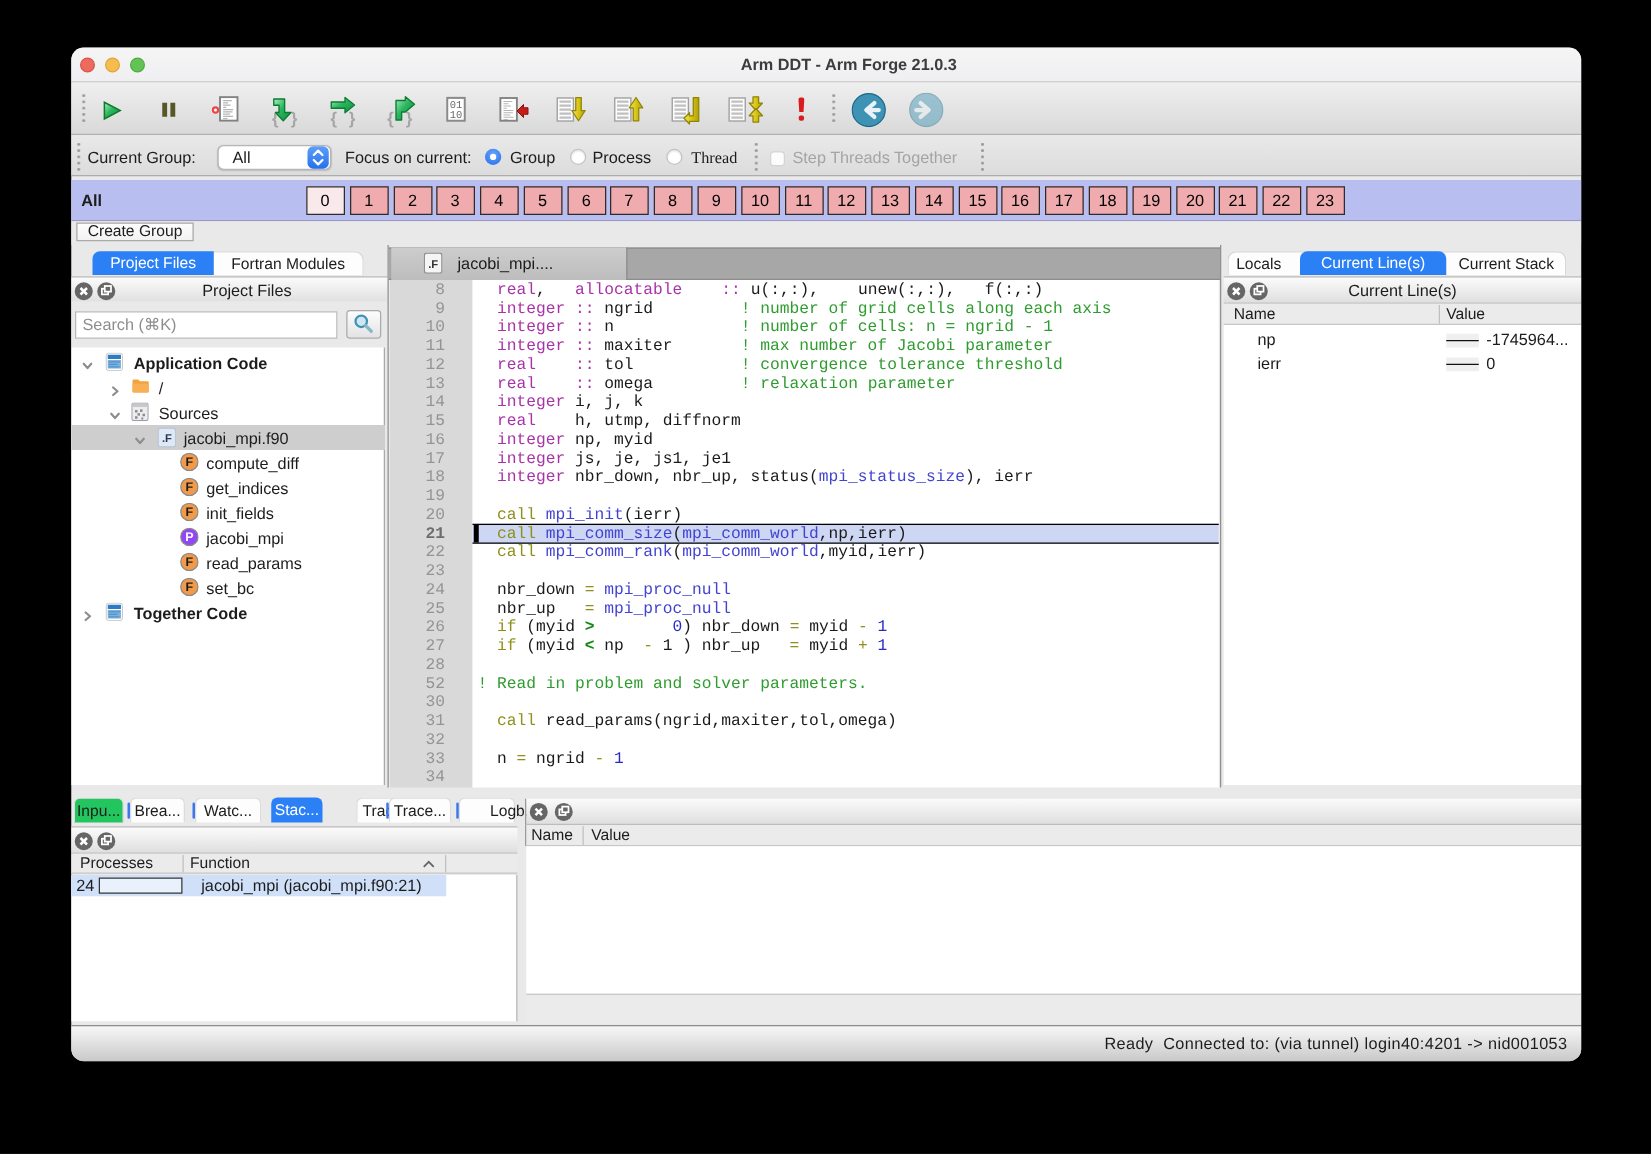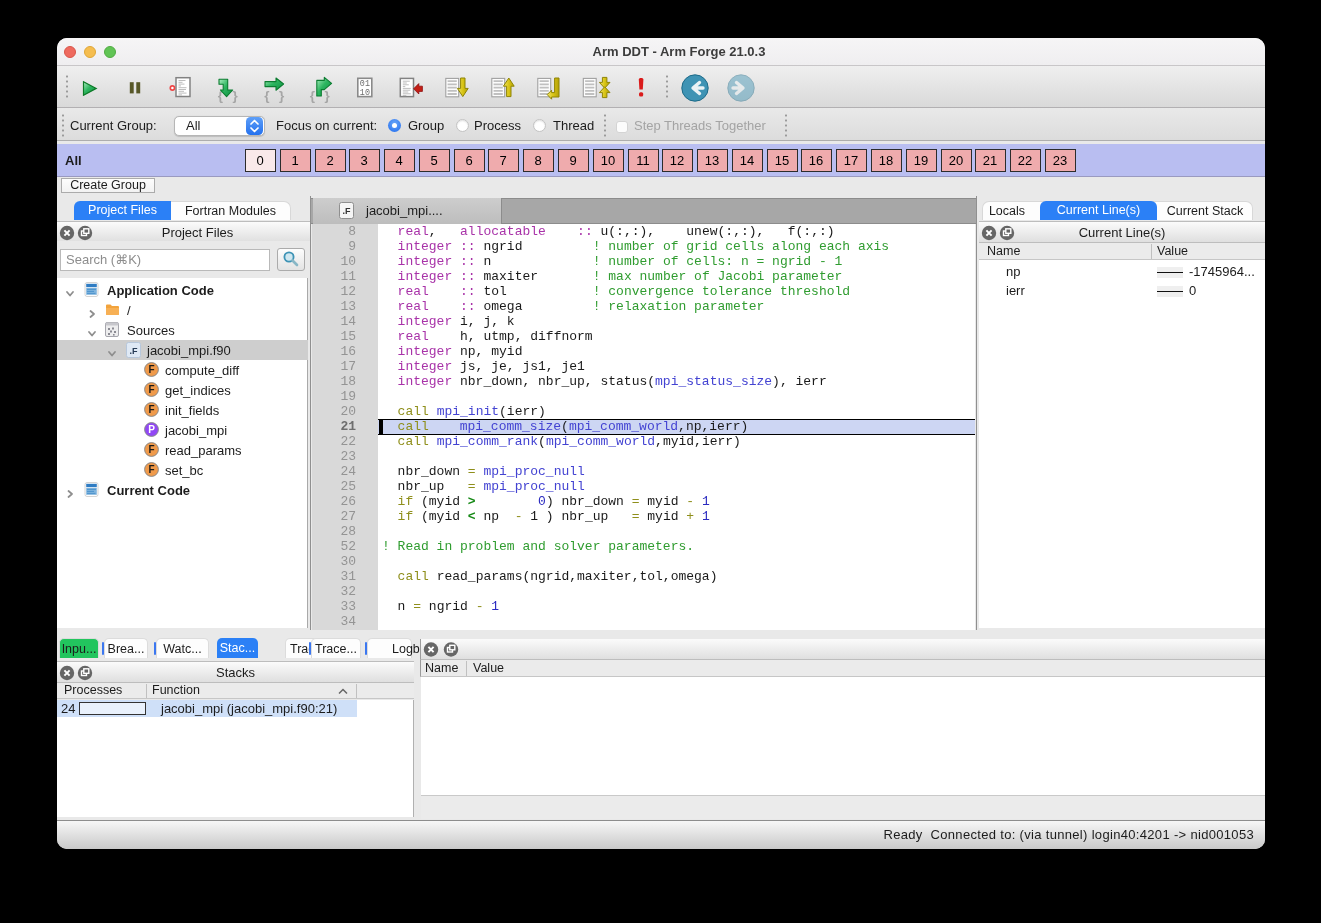--- a/index.html
+++ b/index.html
@@ -145,21 +145,21 @@
  <path d="M5 11 L8.5 14.5 L12 11" stroke="#fff" stroke-width="1.7" fill="none" stroke-linecap="round" stroke-linejoin="round"></path>
     </svg>
 <div class="abs lab" style="left:219px;top:80px;">Focus on current:</div>
 
 <div class="abs" style="left:330.8px;top:81px;width:13px;height:13px;border-radius:7px;background:radial-gradient(circle at 50% 35%,#6aa6f8,#1e6bee);"></div>
     <div class="abs" style="left:334.8px;top:85px;width:5px;height:5px;border-radius:3px;background:#fff;"></div>
 <div class="abs lab" style="left:351px;top:80px;">Group</div>
 <div class="abs" style="left:398.5px;top:81px;width:13px;height:13px;border-radius:7px;background:#fff;border:1px solid #c3c3c3;box-shadow:inset 0 1px 1.5px rgba(0,0,0,0.12);"></div>
 <div class="abs lab" style="left:417px;top:80px;">Process</div>
 <div class="abs" style="left:476.0px;top:81px;width:13px;height:13px;border-radius:7px;background:#fff;border:1px solid #c3c3c3;box-shadow:inset 0 1px 1.5px rgba(0,0,0,0.12);"></div>
-<div class="abs lab" style="left:496px;top:80px;">Thread</div>
+<div class="abs lab" style="left:496px;top:80px;font-family:Liberation Serif, serif;">Thread</div>
 <div class="abs" style="left:559px;top:83px;width:12px;height:12px;border-radius:3px;background:#fcfcfc;border:1px solid #d4d4d4;"></div>
 <div class="abs lab" style="left:577px;top:80px;color:#a4a4a4;">Step Threads Together</div>
 
 <div class="abs" style="left:0;top:106px;width:1208px;height:33px;background:#b9bef1;
  border-bottom:1px solid #9a9ac0;"></div>
 <div class="abs lab" style="left:8px;top:115px;font-weight:bold;">All</div>
 
 <div class="abs" style="left:0;top:38px;">
       <div class="abs" style="left:187.5px;top:73px;width:31px;height:23px;background:#f9e9ea;border:1.4px solid #2c2c2c;color:#000;font-size:13px;text-align:center;line-height:21px;font-family:'Liberation Sans',sans-serif;">0</div>
       <div class="abs" style="left:222.5px;top:73px;width:31px;height:23px;background:#efabad;border:1.4px solid #2c2c2c;color:#000;font-size:13px;text-align:center;line-height:21px;font-family:'Liberation Sans',sans-serif;">1</div>
@@ -298,21 +298,21 @@
     <div class="abs" style="left:27px;top:444px;"><svg width="15" height="15" viewBox="0 0 15 15">
         <rect x="1" y="0.5" width="13" height="14" rx="2" fill="#fdfdfd" stroke="#c9c9c9" stroke-width="0.8"></rect>
         <rect x="2.2" y="1.8" width="10.6" height="3.4" fill="#2f7cc3"></rect>
         <rect x="2.2" y="6" width="10.6" height="6.8" fill="#7fb3dd"></rect>
         <g stroke="#4e94cd" stroke-width="1">
           <line x1="3" y1="7.4" x2="12" y2="7.4"></line>
           <line x1="3" y1="9.4" x2="10" y2="9.4"></line>
           <line x1="3" y1="11.4" x2="11.5" y2="11.4"></line>
         </g>
       </svg></div>
-    <div class="abs lab" style="left:50px;top:444.5px;font-weight:bold;">Current Code</div>
+    <div class="abs lab" style="left:50px;top:444.5px;font-weight:bold;">Together Code</div>
 
 <div class="abs" style="left:253px;top:158px;width:667px;height:434px;border-left:1px solid #909090;border-right:1px solid #909090;"></div>
 <div class="abs" style="left:254px;top:160px;width:665px;height:26px;background:#a7a7a7;border-top:1px solid #8c8c8c;border-bottom:1px solid #8c8c8c;"></div>
 <div class="abs" style="left:256px;top:160px;width:189px;height:26px;background:linear-gradient(#cdcdcd,#bdbdbd);border-right:1px solid #8c8c8c;"></div>
 <div class="abs" style="left:282px;top:164px;width:15px;height:17px;">
 <svg width="15" height="17" viewBox="0 0 15 17">
         <rect x="0.5" y="0.5" width="14" height="16" rx="2" fill="#f5f5f5" stroke="#8f8f8f" stroke-width="1"></rect>
 <text x="7.5" y="12" font-size="9" font-weight="bold" fill="#333" text-anchor="middle" font-family="Liberation Sans">.F</text>
       </svg></div>
 <div class="abs lab" style="left:309px;top:165px;">jacobi_mpi....</div>
@@ -358,21 +358,21 @@
   <span style="color:#a832a8;">integer</span> <span style="color:#a832a8;">::</span> maxiter       <span style="color:#2f9c2f;">! max number of Jacobi parameter</span>
   <span style="color:#a832a8;">real</span>    <span style="color:#a832a8;">::</span> tol           <span style="color:#2f9c2f;">! convergence tolerance threshold</span>
   <span style="color:#a832a8;">real</span>    <span style="color:#a832a8;">::</span> omega         <span style="color:#2f9c2f;">! relaxation parameter</span>
   <span style="color:#a832a8;">integer</span> i, j, k
   <span style="color:#a832a8;">real</span>    h, utmp, diffnorm
   <span style="color:#a832a8;">integer</span> np, myid
   <span style="color:#a832a8;">integer</span> js, je, js1, je1
   <span style="color:#a832a8;">integer</span> nbr_down, nbr_up, status(<span style="color:#4343d2;">mpi_status_size</span>), ierr
 
   <span style="color:#8f8f1b;">call</span> <span style="color:#4343d2;">mpi_init</span>(ierr)
-  <span style="color:#8f8f1b;">call</span> <span style="color:#4343d2;margin-left:23px;">mpi_comm_size</span>(<span style="color:#4343d2;">mpi_comm_world</span>,np,ierr)
+  <span style="color:#8f8f1b;">call</span> <span style="color:#4343d2;">mpi_comm_size</span>(<span style="color:#4343d2;">mpi_comm_world</span>,np,ierr)
   <span style="color:#8f8f1b;">call</span> <span style="color:#4343d2;">mpi_comm_rank</span>(<span style="color:#4343d2;">mpi_comm_world</span>,myid,ierr)
 
   nbr_down <span style="color:#8f8f1b;">=</span> <span style="color:#4343d2;">mpi_proc_null</span>
   nbr_up   <span style="color:#8f8f1b;">=</span> <span style="color:#4343d2;">mpi_proc_null</span>
   <span style="color:#8f8f1b;">if</span> (myid <span style="color:#148814;font-weight:bold;">&gt;</span>        <span style="color:#2a2ac0;">0</span>) nbr_down <span style="color:#8f8f1b;">=</span> myid <span style="color:#8f8f1b;">-</span> <span style="color:#2a2ac0;">1</span>
   <span style="color:#8f8f1b;">if</span> (myid <span style="color:#148814;font-weight:bold;">&lt;</span> np  <span style="color:#8f8f1b;">-</span> 1 ) nbr_up   <span style="color:#8f8f1b;">=</span> myid <span style="color:#8f8f1b;">+</span> <span style="color:#2a2ac0;">1</span>
 
 <span style="color:#2f9c2f;">! Read in problem and solver parameters.</span>
 
   <span style="color:#8f8f1b;">call</span> read_params(ngrid,maxiter,tol,omega)
@@ -417,21 +417,21 @@
     <div class="abs" style="left:44.5px;top:604px;width:2.5px;height:13px;background:#3b77f0;border-radius:1px;"></div>
     <div class="abs" style="left:96.5px;top:604px;width:2.5px;height:13px;background:#3b77f0;border-radius:1px;"></div>
     <div class="abs" style="left:251.5px;top:604px;width:2.5px;height:13px;background:#3b77f0;border-radius:1px;"></div>
     <div class="abs" style="left:307.5px;top:604px;width:2.5px;height:13px;background:#3b77f0;border-radius:1px;"></div>
 <div class="abs" style="left:0px;top:623px;width:357px;height:22px;background:linear-gradient(#fbfbfb,#dfdfdf);border:1px solid #bdbdbd;border-left:none;border-right:none;"><svg width="357" height="22">
         <circle cx="10" cy="11" r="7.2" fill="#666"></circle>
         <path d="M7.4 8.4 L12.6 13.6 M12.6 8.4 L7.4 13.6" stroke="#fff" stroke-width="2"></path>
         <circle cx="28" cy="11" r="7.2" fill="#666"></circle>
         <rect x="24.5" y="9" width="5" height="4.5" fill="none" stroke="#fff" stroke-width="1.4"></rect>
         <rect x="26.8" y="6.8" width="5" height="4.5" fill="#666" stroke="#fff" stroke-width="1.4"></rect>
-      </svg><div class="lab" style="position:absolute;left:0;top:3px;width:100%;text-align:center;padding-left:0px;">Stacks</div></div>
+      </svg></div>
 
 <div class="abs" style="left:0;top:645px;width:357px;height:16px;background:#ebebeb;border-bottom:1px solid #c6c6c6;"></div>
 <div class="abs lab" style="left:7px;top:645px;font-size:12.5px;">Processes</div>
 <div class="abs" style="left:89px;top:646px;width:1px;height:14px;background:#c0c0c0;"></div>
 <div class="abs lab" style="left:95px;top:645px;font-size:12.5px;">Function</div>
 <svg class="abs" style="left:281px;top:650px;" width="10" height="7">
       <path d="M1 5.5 L5 1.5 L9 5.5" stroke="#666" stroke-width="1.5" fill="none"></path>
     </svg>
 <div class="abs" style="left:299px;top:646px;width:1px;height:14px;background:#c0c0c0;"></div>
 <div class="abs" style="left:0;top:662px;width:357px;height:117px;background:#fff;border-right:1px solid #b0b0b0;"></div>

